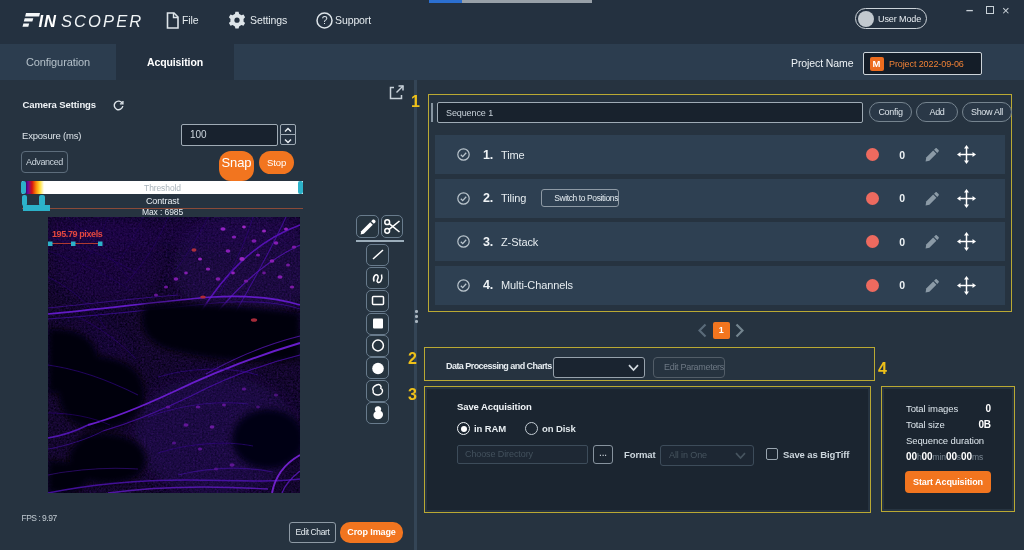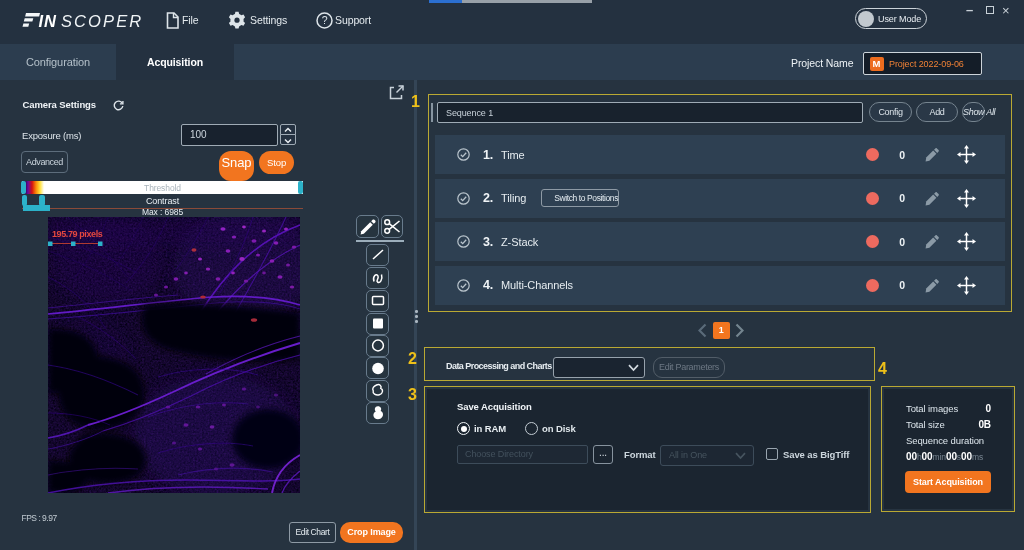--- a/index.html
+++ b/index.html
@@ -67,21 +67,21 @@
 .seqrow { left:435px; width:570px; height:39px; background:#2e4052; }
 .rowname { color:#e6ecf0; font-size:11px; }
 .rownum { color:#f0f4f7; font-size:12.5px; font-weight:600; }
 .reddot { width:13px; height:13px; border-radius:50%; background:#ed6a5f; left:866px; }
 .zerot { left:894px; width:16px; text-align:center; color:#edf2f5; font-size:10.5px; font-weight:600; }
 #pag-1 { top:322px; left:713px; width:16.5px; height:17px; border-radius:2px; font-size:9px; line-height:17px; font-weight:bold; }
 
 
 #dpc-label { top:360.5px; left:446px; font-size:9px; letter-spacing:-0.55px; font-weight:bold; color:#e8eef2; }
 #dpc-select { top:357px; left:553px; width:92px; height:21px; background:#1a2430; border:1px solid #97a2ac; border-radius:3px; }
-#btn-editparams { top:357px; left:653px; width:72px; height:21px; border:1.2px solid #525d68; border-radius:9px; color:#6d7884; font-size:9px; letter-spacing:-0.3px; text-align:center; line-height:19px; }
+#btn-editparams { top:357px; left:653px; width:72px; height:21px; border:1.2px solid #525d68; border-radius:4px; color:#6d7884; font-size:9px; letter-spacing:-0.3px; text-align:right; line-height:19px; }
 
 
 #savepanel { top:389px; left:427px; width:441px; height:121px; background:#1b2530; }
 #save-title { top:401px; left:457px; font-size:9.5px; font-weight:bold; color:#f0f4f7; }
 #ram-label { top:423px; left:474px; font-size:9.5px; font-weight:600; color:#e8eef2; }
 #disk-label { top:423px; left:542px; font-size:9.5px; font-weight:600; color:#dfe6ea; }
 #dirinput { top:445px; left:457px; width:131px; height:19px; background:#1e2834; border:1px solid #3d4c5a; border-radius:2px; color:#43515d; font-size:9px; line-height:17px; padding-left:7px; }
 #btn-dots { top:445px; left:593px; width:20px; height:19px; border:1.2px solid #87939e; border-radius:3px; color:#d8dfe5; text-align:center; line-height:14px; font-size:10px; }
 #format-label { top:449px; left:624px; font-size:9.5px; font-weight:600; color:#cdd7de; }
 #fmt-select { top:445px; left:660px; width:94px; height:21px; background:#1d2733; border:1px solid #3d4c5a; border-radius:3px; color:#46545f; font-size:9px; line-height:19px; padding-left:8px; }
@@ -381,21 +381,21 @@
   <div class="abs ynum" style="top:349.5px;left:408px;">2</div>
   <div class="abs ybox" style="top:386px;left:424px;width:447px;height:127px;"></div>
   <div class="abs ynum" style="top:386px;left:408px;">3</div>
   <div class="abs ybox" style="top:386px;left:881px;width:134px;height:126px;"></div>
   <div class="abs ynum" style="top:360px;left:878px;">4</div>
 
   <div class="abs" style="top:103px;left:431px;width:2px;height:19px;background:#8795a1;"></div>
   <div class="abs" id="seqinput">Sequence 1</div>
   <div class="abs topbtn" style="left:869px;width:43px;">Config</div>
   <div class="abs topbtn" style="left:916px;width:42px;">Add</div>
-  <div class="abs topbtn" style="left:962px;width:23px;font-style:italic;">Show All</div>
+  <div class="abs topbtn" style="left:962px;width:50px;">Show All</div>
 
   <div class="abs seqrow" style="top:135px;"></div>
   <div class="abs seqrow" style="top:178.5px;"></div>
   <div class="abs seqrow" style="top:222px;"></div>
   <div class="abs seqrow" style="top:265.5px;"></div>
 
   <svg class="abs" style="top:148px;left:456.5px;" width="13" height="13" viewBox="0 0 13 13">
       <circle cx="6.5" cy="6.5" r="5.7" fill="none" stroke="#b9c4cc" stroke-width="1.2"></circle>
       <path d="M3.8 6.7 L5.7 8.6 L9.2 4.7" fill="none" stroke="#b9c4cc" stroke-width="1.3"></path>
     </svg>

